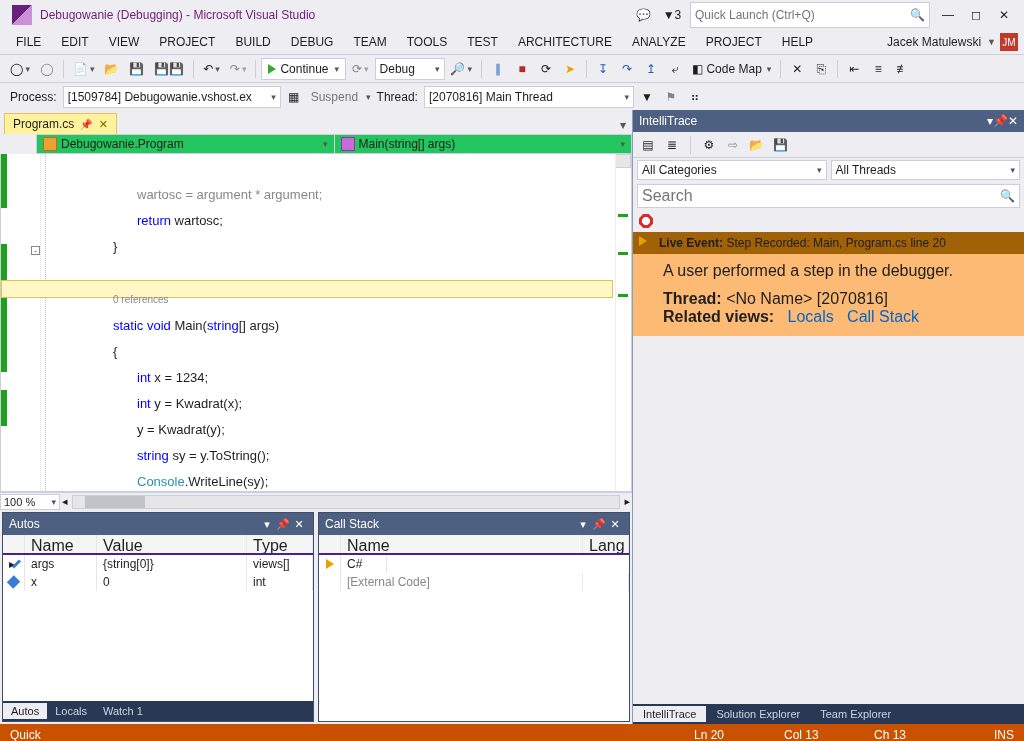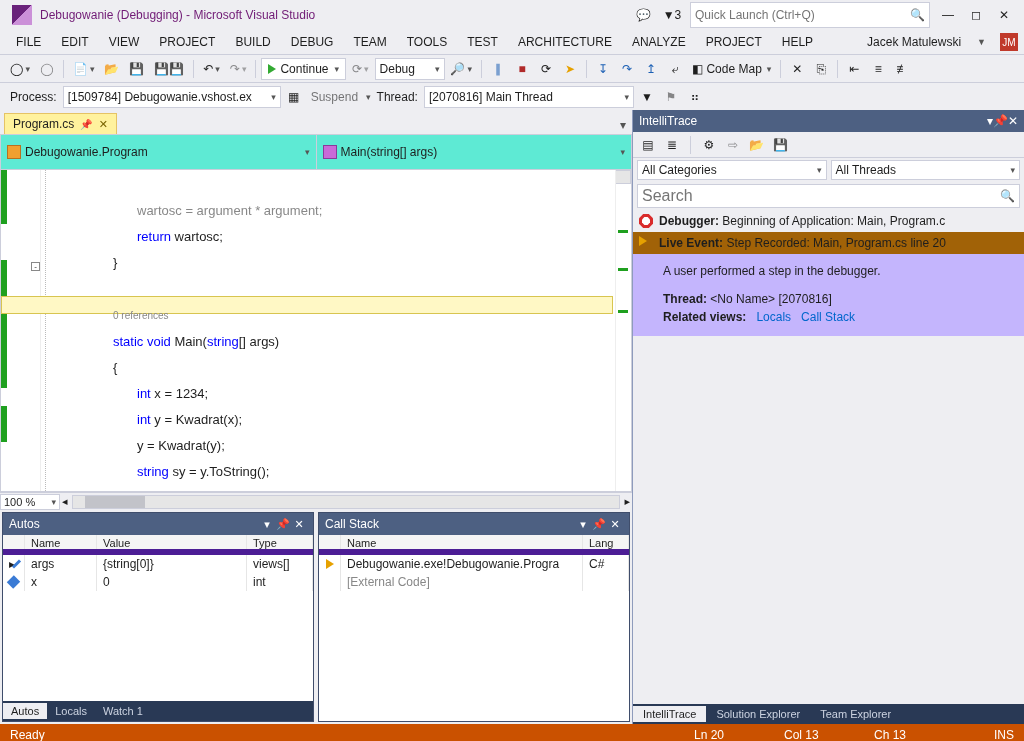--- a/index.html
+++ b/index.html
@@ -10,21 +10,21 @@
   .titlebar .logo { width: 20px; height: 20px; background: linear-gradient(135deg,#68217a 0 50%,#cb90d8 50% 100%); margin: 0 8px 0 6px; }
   .titlebar-title { flex: 0 0 auto; color: #701a75; text-align: center; }
   .titlebar-spacer { flex: 1; }
   .titlebar .icon-btn { width: 28px; height: 24px; display: flex; align-items: center; justify-content: center; color: #1e1e1e; }
   .quicklaunch { width: 240px; height: 22px; border: 1px solid #cccedb; background: #fff; display: flex; align-items: center; padding: 12px 4px; margin: 0 4px; }
   .quicklaunch input { border: none; outline: none; flex: 1; font-size: 12px; background: transparent; }
 
   
   .menubar { height: 24px; display: flex; align-items: center; padding: 0 6px; background: #eeeef2; }
   .menubar .menu-item { padding: 3px 10px; font-size: 12px; color: #1e1e1e; }
-  .menubar .user-area { margin-left: auto; display: flex; align-items: center; gap: 14px; }
+  .menubar .user-area { margin-left: auto; display: flex; align-items: center; gap: 4px; }
   .user-badge { width: 18px; height: 18px; background: #c0392b; color: #fff; font-size: 10px; display: flex; align-items: center; justify-content: center; }
 
   
   .toolbar { height: 28px; display: flex; align-items: center; padding: 0 6px; background: #eeeef2; border-top: 1px solid #cccedb; gap: 2px; }
   .tb-btn { min-width: 22px; height: 22px; display: flex; align-items: center; justify-content: center; border: 1px solid transparent; padding: 0 3px; }
   .tb-sep { width: 1px; height: 18px; background: #cccedb; margin: 0 3px; }
   .tb-combo { height: 22px; border: 1px solid #cccedb; background: #fff; display: flex; align-items: center; padding: 0 4px; font-size: 12px; }
   .tb-text { padding: 0 4px; color: #1e1e1e; }
   .continue-btn { display: flex; align-items: center; gap: 4px; border: 1px solid #cccedb; height: 22px; padding: 0 6px; background: #fff; }
   .tri-green { width: 0; height: 0; border-top: 5px solid transparent; border-bottom: 5px solid transparent; border-left: 8px solid #3a3; }
@@ -32,21 +32,21 @@
   
   .client { display: flex; height: 614px; }
   .left { width: 632px; display: flex; flex-direction: column; }
   .right { flex: 1; display: flex; flex-direction: column; border-left: 1px solid #8e9bbc; }
 
   .tabstrip { height: 24px; display: flex; align-items: flex-end; background: #eeeef2; padding-left: 4px; }
   .doc-tab { background: #fff29d; border: 1px solid #e5c365; border-bottom: none; padding: 3px 8px; display: flex; align-items: center; gap: 6px; font-size: 12px; }
   .doc-tab .pin { color: #7a6400; font-size: 10px; }
   .doc-tab .close { color: #7a6400; font-size: 11px; }
 
-  .navbar { height: 36px; display: flex; border: 1px solid #cccedb; background: #5eead4; }
+  .navbar { height: 20px; display: flex; border: 1px solid #cccedb; background: #22c55e; margin-left: 36px; }
   .navbar .nc { flex: 1; display: flex; align-items: center; padding: 0 6px; border-right: 1px solid #cccedb; font-size: 12px; }
   .navbar .nc:last-child { border-right: none; }
   .nav-icon { width: 14px; height: 14px; background: #f0a030; margin-right: 4px; border: 1px solid #b87020; }
 
   .editor { flex: 1; display: flex; background: #fff; border: 1px solid #cccedb; border-top: none; font-family: Consolas, monospace; font-size: 13px; position: relative; overflow: hidden; }
   .gutter { width: 40px; background: #fff; border-right: 1px solid #eee; position: relative; }
   .outline-dash { position: absolute; left: 44px; top: 0; bottom: 0; border-left: 1px dotted #bbb; }
   .code { padding: 2px 0 0 0; flex: 1; white-space: pre; line-height: 26px; position: relative; }
   .change-bar { position: absolute; left: 0; width: 6px; background: #1fa01f; }
   .kw { color: #0000ff; }
@@ -63,21 +63,21 @@
   .zoombar .zc { width: 60px; border: 1px solid #cccedb; background: #fff; height: 16px; display: flex; align-items: center; padding: 0 3px; }
   .zoombar .hscroll { flex: 1; height: 14px; background: #e6e6e6; margin: 0 2px; border: 1px solid #cccedb; position: relative; }
   .zoombar .hscroll .thumb { position: absolute; left: 12px; width: 60px; top: 0; bottom: 0; background: #c2c3c9; }
 
   
   .bottom { display: flex; height: 214px; }
   .panel { flex: 1; display: flex; flex-direction: column; border: 1px solid #3f4d6b; margin: 2px; background: #fff; }
   .panel-header { height: 22px; background: #4d6082; color: #fff; display: flex; align-items: center; padding: 0 6px; font-size: 12px; }
   .panel-header .sp { flex: 1; }
   .panel-header .hicon { width: 16px; text-align: center; font-size: 11px; }
-  .grid-head { height: 20px; display: flex; background: #f5f5f5; border-bottom: 6px solid #4c1d95; font-size: 11px; }
+  .grid-head { height: 20px; display: flex; background: #f5f5f5; border-bottom: 2px solid #4c1d95; font-size: 16px; }
   .grid-head > div, .grid-row > div { padding: 2px 6px; border-right: 1px solid #e6e6e6; overflow: hidden; white-space: nowrap; }
   .grid-row { height: 18px; display: flex; font-size: 12px; }
   .c-icon { width: 22px; flex: 0 0 22px; display:flex; align-items:center; justify-content:center; }
   .c-name { width: 72px; flex: 0 0 72px; }
   .c-val  { flex: 1; }
   .c-type { width: 66px; flex: 0 0 66px; }
   .blue-cube { width:10px; height:10px; background:#3a7bd5; transform: rotate(45deg); }
   .panel-tabs { height: 20px; background: #293955; display: flex; align-items: center; color: #ccd3e1; font-size: 11px; }
   .panel-tabs .pt { padding: 2px 8px; }
   .panel-tabs .pt.active { background: #eeeef2; color: #1e1e1e; }
@@ -91,21 +91,21 @@
   .it-combo { flex: 1; border: 1px solid #cccedb; background: #fff; height: 20px; display: flex; align-items: center; padding: 0 4px; font-size: 12px; }
   .it-search { height: 24px; margin: 2px 4px; border: 1px solid #cccedb; background: #fff; display: flex; align-items: center; padding: 0 4px; }
   .it-search input { border: none; outline: none; flex: 1; font-size: 16px; }
   .it-list { flex: 1; overflow: auto; }
   .it-row { display: flex; align-items: flex-start; padding: 4px 6px; font-size: 12px; gap: 6px; }
   .it-row.sel { background: #a16207; }
   .it-sym { width: 14px; height: 14px; flex: 0 0 14px; }
   .octagon { width: 14px; height: 14px; background: #d92b2b; clip-path: polygon(30% 0,70% 0,100% 30%,100% 70%,70% 100%,30% 100%,0 70%,0 30%); position: relative; }
   .octagon::after { content:""; position:absolute; left:3px; top:3px; right:3px; bottom:3px; background:#fff; clip-path: inherit; }
   .arrow-y { width: 0; height: 0; border-top: 5px solid transparent; border-bottom: 5px solid transparent; border-left: 8px solid #e6a100; }
-  .it-detail { background: #c4b5fd; padding: 8px 10px 10px 30px; font-size: 12px; line-height: 18px; }
+  .it-detail { background: #fdba74; padding: 8px 10px 10px 30px; font-size: 16px; line-height: 18px; }
   .it-detail .link { color: #0066cc; }
   .right-tabs { height: 20px; background: #293955; display: flex; align-items: center; color: #ccd3e1; font-size: 11px; }
   .right-tabs .pt { padding: 2px 10px; }
   .right-tabs .pt.active { background: #eeeef2; color: #1e1e1e; }
 
   
   .statusbar { height: 22px; background: #ca5100; color: #fff; display: flex; align-items: center; padding: 0 10px; font-size: 12px; }
   .statusbar .sp { flex: 1; }
   .statusbar .cell { width: 90px; }
   .statusbar .ins { width: 50px; text-align: right; }
@@ -339,21 +339,20 @@
         </div>
         <div class="grid-head">
           <div class="c-icon"></div>
           <div style="flex:1;padding:2px 6px">Name</div>
           <div style="width:46px;padding:2px 6px">Lang</div>
         </div>
         <div class="grid-row">
           <div class="c-icon">
               <div class="arrow-y"></div>
             </div>
-          <div style="flex:1;padding:2px 6px">Debugowanie.exe!Debugowanie.Progra</div>
           <div style="width:46px;padding:2px 6px">C#</div>
         </div>
         <div class="grid-row" style="color:#888">
           <div class="c-icon"></div>
           <div style="flex:1;padding:2px 6px">[External Code]</div>
           <div style="width:46px;padding:2px 6px"></div>
         </div>
         <div style="flex:1"></div>
       </div>
     </div>
@@ -388,21 +387,20 @@
     </div>
     <div class="it-search">
       <input placeholder="Search" style="">
       <span>🔍</span>
     </div>
     <div class="it-list">
       <div class="it-row">
         <div class="it-sym">
             <div class="octagon"></div>
           </div>
-        <div><b>Debugger:</b> <span>Beginning of Application: Main, Program.c</span></div>
       </div>
       <div class="it-row sel">
         <div class="it-sym">
             <div class="arrow-y"></div>
           </div>
         <div><b>Live Event:</b> <span>Step Recorded: Main, Program.cs line 20</span></div>
       </div>
       <div class="it-detail">
         <div style="margin-bottom:10px">A user performed a step in the debugger.</div>
         <div><b>Thread:</b> <span>&lt;No Name&gt; [2070816]</span></div>
@@ -411,19 +409,19 @@
     </div>
     <div class="right-tabs">
       <div class="pt active">IntelliTrace</div>
       <div class="pt">Solution Explorer</div>
       <div class="pt">Team Explorer</div>
     </div>
   </div>
 </div>
 
 <div class="statusbar">
-  <span>Ready</span>
+  <span>Quick</span>
   <div class="sp"></div>
   <span class="cell">Ln 20</span>
   <span class="cell">Col 13</span>
   <span class="cell">Ch 13</span>
   <span class="ins">INS</span>
 </div>
 
 </body></html>

